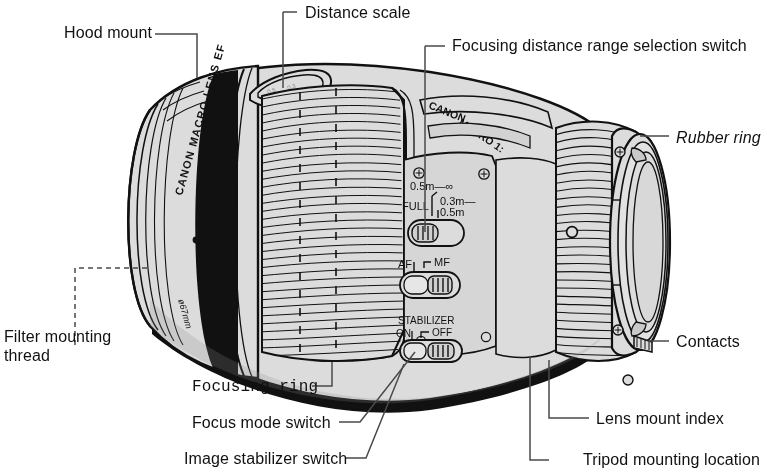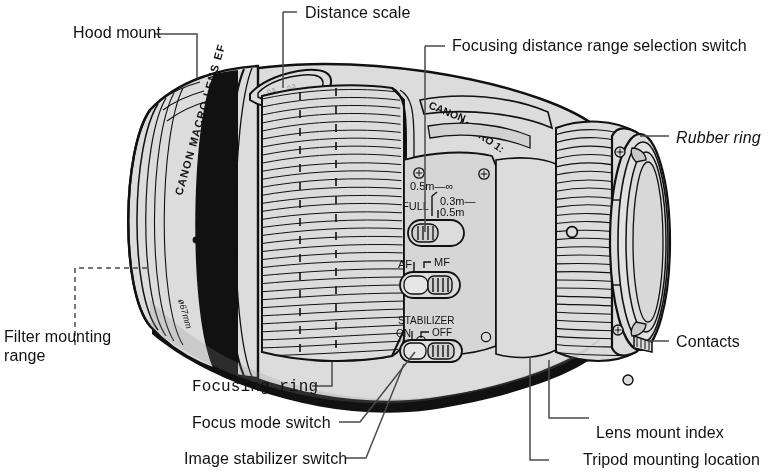--- a/index.html
+++ b/index.html
@@ -361,26 +361,26 @@
     <path d="M669,341 L648,341"></path>
     <path d="M75,345 L75,268 L148,268" stroke-dasharray="5 4"></path>
     <path d="M312,386 L332,386 L332,362"></path>
     <path d="M339,422 L360,422 L415,352"></path>
     <path d="M345,458 L366,458 L404,364"></path>
     <path d="M589,418 L549,418 L549,360"></path>
     <path d="M549,460 L530,460 L530,356"></path>
   </g>
 </svg>
 
-<div class="lbl" style="left:73px;  top:24px;">Hood mount</div>
+<div class="lbl" style="left:64px;  top:24px;">Hood mount</div>
 <div class="lbl" style="left:305px; top:4px;">Distance scale</div>
 <div class="lbl" style="left:452px; top:37px;">Focusing distance range selection switch</div>
 <div class="lbl" style="left:676px; top:129px;font-style:italic;">Rubber ring</div>
 <div class="lbl" style="left:676px; top:333px;">Contacts</div>
 <div class="lbl" style="left:4px;   top:328px;">Filter mounting
-range</div>
+thread</div>
 <div class="lbl" style="left:192px; top:378px;font-family:Liberation Mono, monospace;">Focusing ring</div>
 <div class="lbl" style="left:192px; top:414px;">Focus mode switch</div>
 <div class="lbl" style="left:184px; top:450px;">Image stabilizer switch</div>
-<div class="lbl" style="left:596px; top:424px;">Lens mount index</div>
+<div class="lbl" style="left:596px; top:410px;">Lens mount index</div>
 <div class="lbl" style="left:556px; top:451px;margin-left:27px;">Tripod mounting location</div>
 
 </div>
 
 </body></html>

